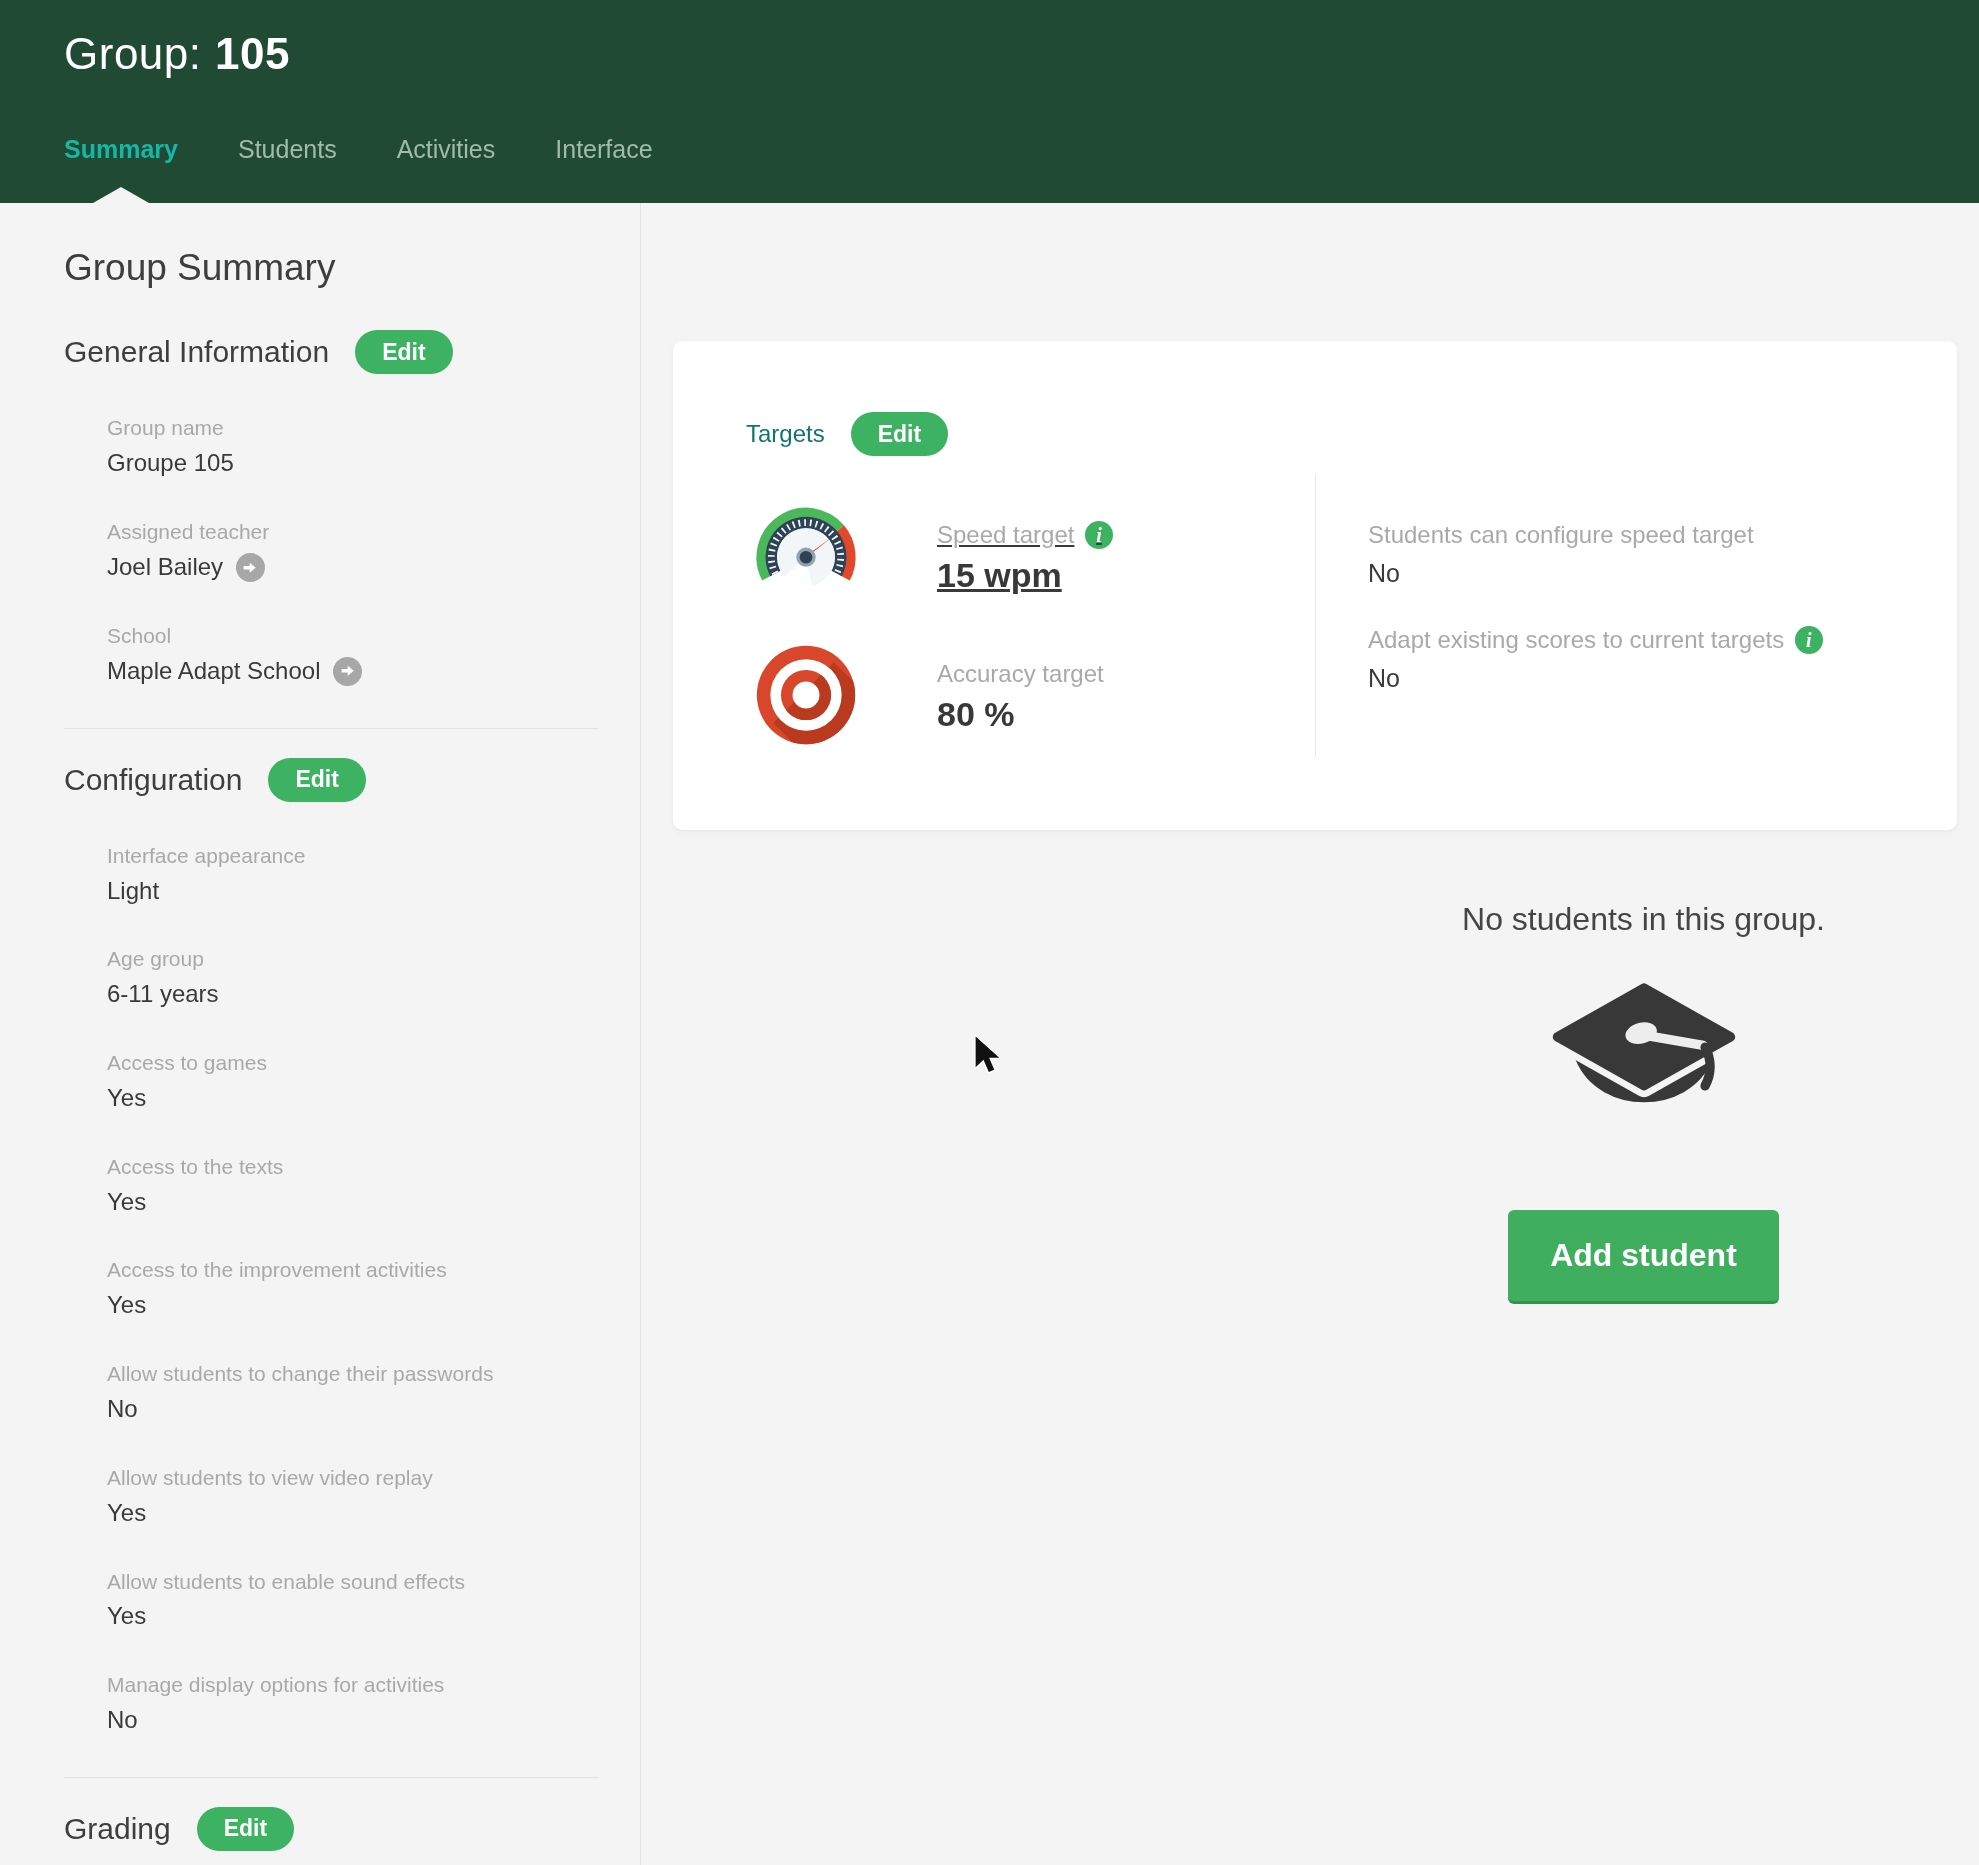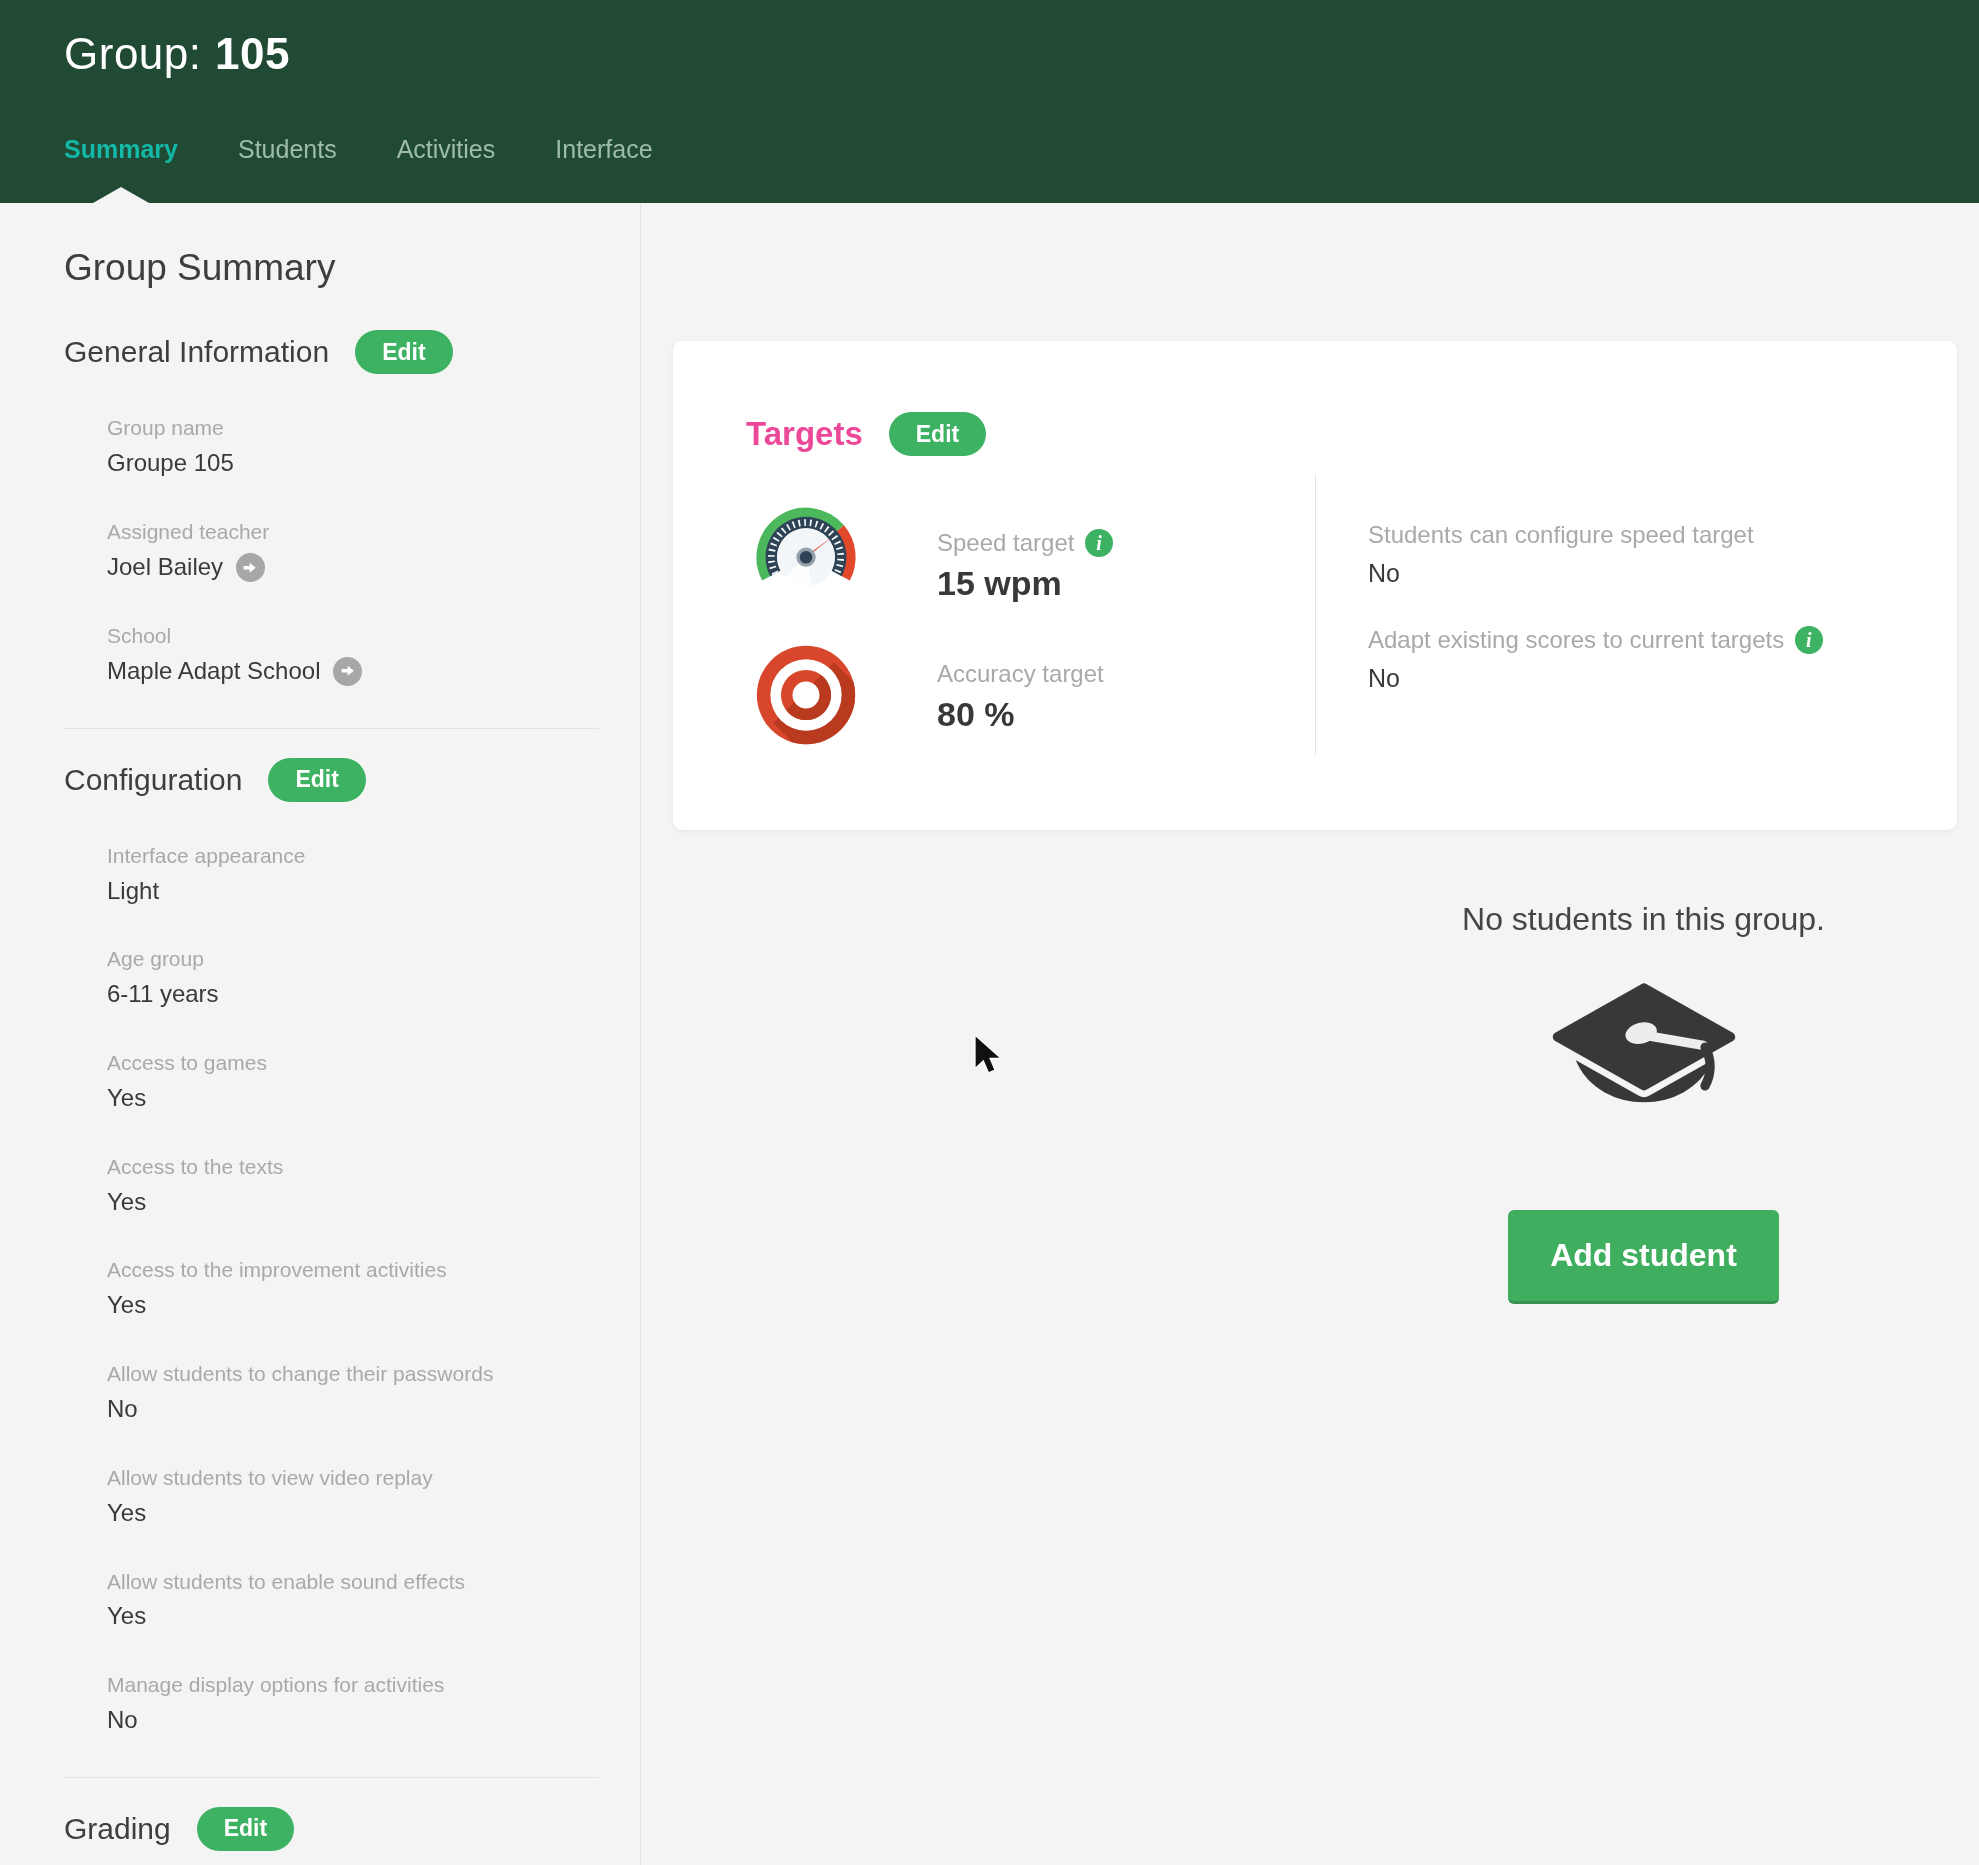--- a/index.html
+++ b/index.html
@@ -50,27 +50,27 @@
     display:inline-flex; align-items:center; justify-content:center; cursor:pointer;
   }
   .divider{ border:none; border-top:1px solid #e2e2e2; margin:42px 0 0; }
   .section-head.after-divider{ margin-top:29px; }
   
   .card{
     position:absolute; left:673px; top:341px; width:1284px; height:489px;
     background:#fff; border-radius:9.7px; box-shadow:0 1.9px 5.8px rgba(0,0,0,.05);
   }
   .card-title-row{ position:absolute; left:73px; top:71px; display:flex; align-items:center; gap:26px; }
-  .card-title-row h2{ font-size:33px; font-weight:700; color:#ec4899; }
+  .card-title-row h2{ font-size:24px; font-weight:400; color:#0f766e; }
   .speedo{ position:absolute; left:80px; top:164px; }
   .bullseye{ position:absolute; left:80px; top:301px; }
   .tgt-block{ position:absolute; left:264px; }
   .tgt-block .tlabel{ font-size:24px; color:#a9a9a9; display:flex; align-items:center; gap:10.6px; }
   .tgt-block .tvalue{ margin-top:6.8px; font-size:34px; font-weight:700; color:#383838; }
-  .tb-speed{ top:188px; }
+  .tb-speed{ top:180px;text-decoration:underline; }
   .tb-acc{ top:319px; }
   .vdiv{ position:absolute; left:642px; top:133px; width:1px; height:282px; background:#e7e7e7; }
   .rt-block{ position:absolute; left:695px; width:541px; }
   .rt-block .tlabel{ font-size:24px; color:#a9a9a9; display:flex; align-items:center; gap:10.6px; }
   .rt-block .rvalue{ margin-top:9.7px; font-size:25px; color:#3a3a3a; }
   .rt1{ top:180px; } .rt2{ top:285px; }
   .info-icon{
     display:inline-flex; align-items:center; justify-content:center; flex:0 0 auto;
     width:28px; height:28px; border-radius:50%; background:#3db263; cursor:pointer;
     color:#fff; font-family:"Liberation Serif","DejaVu Serif",serif;

